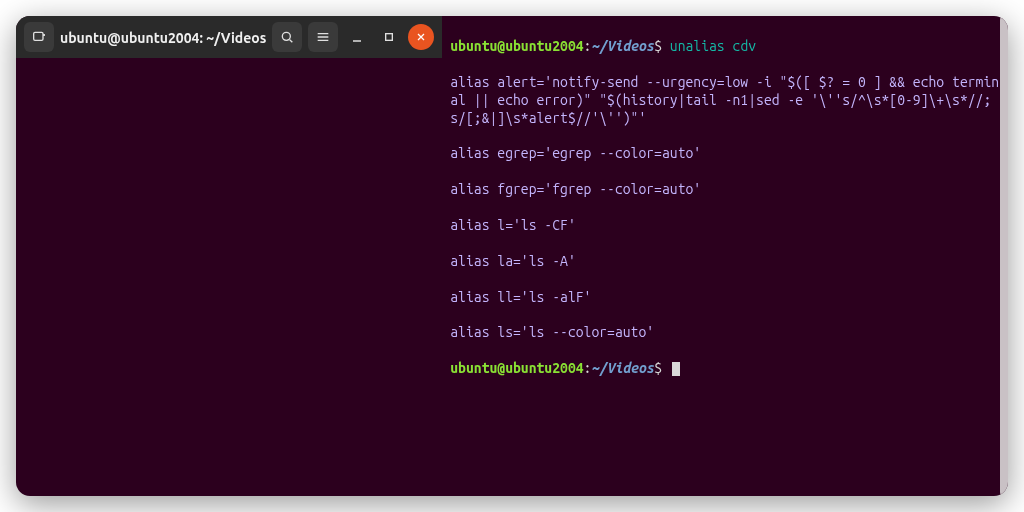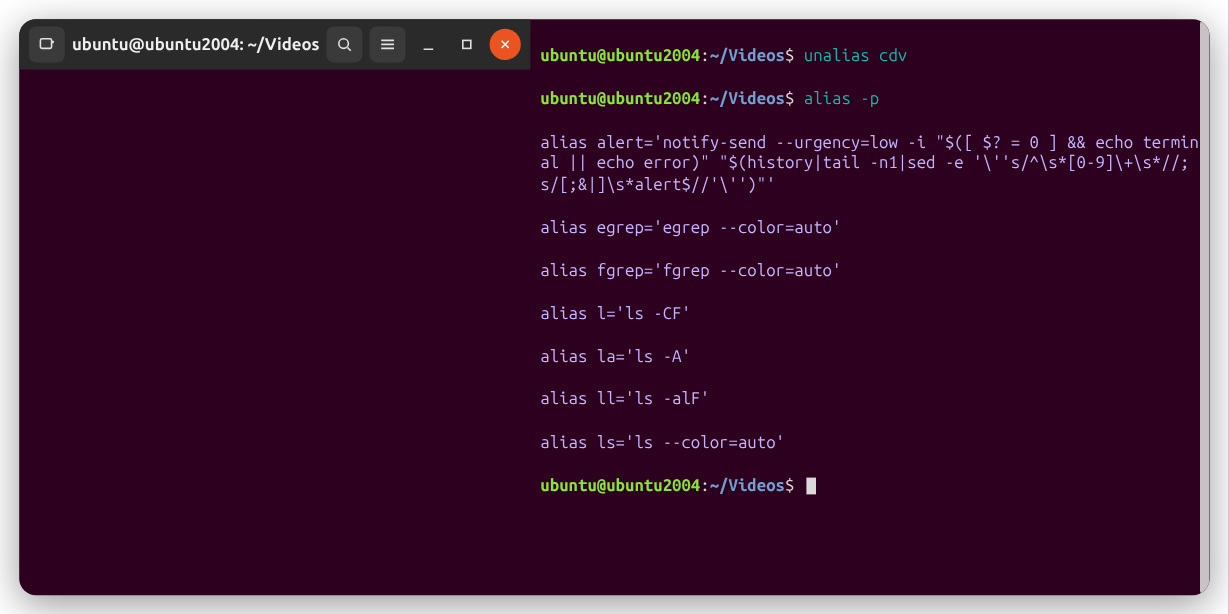--- a/index.html
+++ b/index.html
@@ -72,21 +72,21 @@
     .scrollbar {
       position: absolute;
       right: 0;
       top: 0;
       width: 8px;
       height: 100%;
       background: #c9c1c5;
       border-radius: 4px;
     }
     .user { color: #8ae234; font-weight: bold; }
-    .path { color: #729fcf; font-weight: bold; }
+    .path { color: #729fcf; font-weight: bold; font-style: italic; }
     .dollar { color: #d9d9d9; }
     .cmd { color: #14b8a6; }
     .out { color: #c4b5fd; }
     .cursor {
       display: inline-block;
       width: 8px;
       height: 14px;
       background: #d9d9d9;
       vertical-align: text-bottom;
       margin-left: 2px;
@@ -135,21 +135,20 @@
       <div class="tb-button round tb-close">
         <svg viewBox="0 0 24 24" fill="none" stroke="currentColor" stroke-width="2.5">
           <path d="M6 6l12 12M18 6L6 18"></path>
         </svg>
       </div>
     </div>
   </div>
 
   <div class="terminal-body">
 <span class="line"><span class="user">ubuntu@ubuntu2004</span><span class="dollar">:</span><span class="path">~/Videos</span><span class="dollar">$</span> <span class="cmd">unalias cdv</span></span>
-<span class="line"><span class="user">ubuntu@ubuntu2004</span><span class="dollar">:</span><span class="path">~/Videos</span><span class="dollar">$</span> <span class="cmd">alias -p</span></span>
 <span class="line out">alias alert='notify-send --urgency=low -i "$([ $? = 0 ] &amp;&amp; echo terminal || echo error)" "$(history|tail -n1|sed -e '\''s/^\s*[0-9]\+\s*//;s/[;&amp;|]\s*alert$//'\'')"'</span>
 <span class="line out">alias egrep='egrep --color=auto'</span>
 <span class="line out">alias fgrep='fgrep --color=auto'</span>
 <span class="line out">alias l='ls -CF'</span>
 <span class="line out">alias la='ls -A'</span>
 <span class="line out">alias ll='ls -alF'</span>
 <span class="line out">alias ls='ls --color=auto'</span>
 <span class="line"><span class="user">ubuntu@ubuntu2004</span><span class="dollar">:</span><span class="path">~/Videos</span><span class="dollar">$</span> <span class="cursor"></span></span>
     <div class="scrollbar"></div>
   </div>

